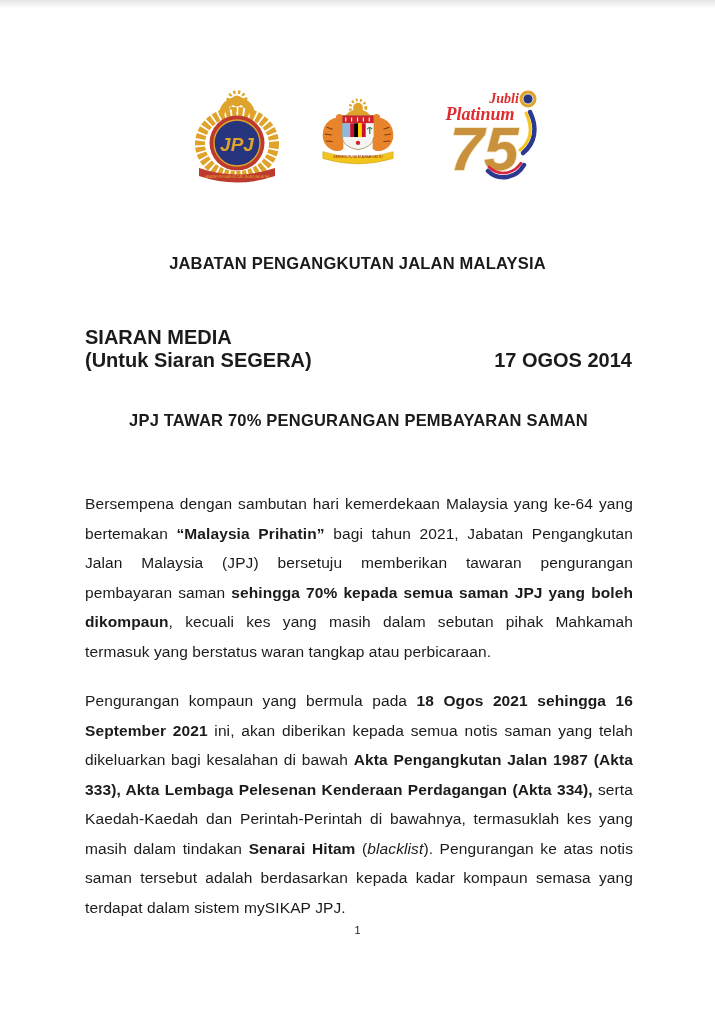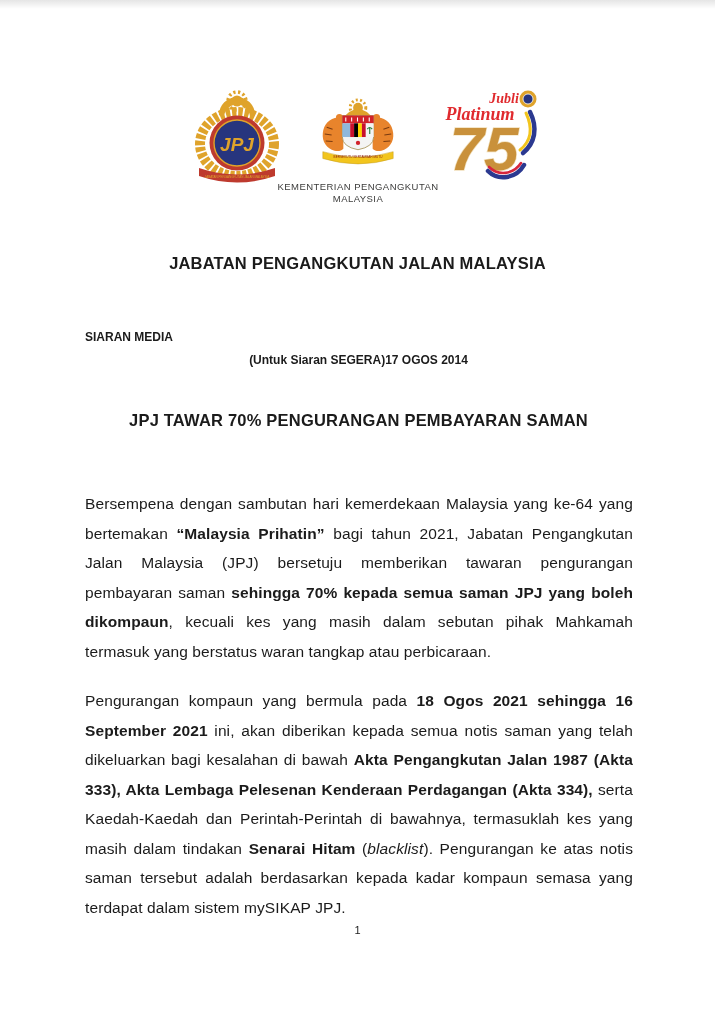--- a/index.html
+++ b/index.html
@@ -18,22 +18,22 @@
   .ministry{position:absolute;left:271px;top:0;width:174px;text-align:center;}
   .ministry svg{display:block;width:86px;height:82px;margin:11px auto 0;}
   .ministry-caption{margin-top:2px;font-size:9.5px;line-height:11.5px;
     letter-spacing:.45px;color:var(--caption-gray,#3c3c3b);}
   .jubilee-logo{position:absolute;left:432px;top:0;width:108px;height:97px;}
 
   
   .dept-title{position:absolute;top:254px;left:0;width:100%;margin:0;text-align:center;
     font-size:16.5px;font-weight:700;letter-spacing:.2px;}
   .meta{position:absolute;top:326px;left:85px;right:83px;
-    font-size:12px;font-weight:700;line-height:23px;}
-  .meta-row{display:flex;justify-content:center;}
+    font-size:20px;font-weight:700;line-height:23px;}
+  .meta-row{display:flex;justify-content:space-between;}
   .doc-title{position:absolute;top:400px;left:85px;right:83px;margin:4px;text-align:center;
     font-size:16.5px;font-weight:700;line-height:33px;letter-spacing:.2px;}
 
   
   .body-copy{position:absolute;top:481px;left:85px;width:548px;
     font-size:15.5px;line-height:29.5px;text-align:justify;letter-spacing:.1px;}
   .body-copy p{margin:8px 0 20px;}
   .b{font-weight:700;}
   .i{font-style:italic;}
 
@@ -91,24 +91,20 @@
           <rect x="40" y="26" width="4" height="14" fill="#000000"></rect>
           <rect x="44" y="26" width="4" height="14" fill="#FFD100"></rect>
           <rect x="48" y="26" width="4" height="14" fill="#C8102E"></rect>
           <rect x="52" y="26" width="8" height="14" fill="#F4F4F4"></rect>
           <path d="M56 30 v7 M53.5 32 q2.5 -3.5 5 0" stroke="#2A7F3F" stroke-width="1.2" fill="none"></path>
           <circle cx="44" cy="46" r="2.2" fill="#D1222A"></circle>
         </g>
         <path d="M8 55 Q44 66 80 55 L80 62 Q44 73 8 62 Z" fill="var(--ribbon-yellow)" stroke="#C49A1A" stroke-width="0.5"></path>
         <text x="44" y="61.8" text-anchor="middle" font-size="3.2" fill="#8B1A10">BERSEKUTU BERTAMBAH MUTU</text>
       </svg>
-      <div class="ministry-caption">
-        <div>KEMENTERIAN PENGANGKUTAN</div>
-        <div>MALAYSIA</div>
-      </div>
     </div>
 
     <svg class="jubilee-logo" viewBox="0 0 108 97">
       <g>
         <circle cx="96" cy="13" r="8.5" class="f-gold"></circle>
         <circle cx="96" cy="13" r="5" fill="var(--navy)" stroke="#FFFFFF" stroke-width="0.8"></circle>
       </g>
       <path d="M98 26 C106 42 103 57 91 67" fill="none" stroke="var(--ribbon-blue)" stroke-width="4.5" stroke-linecap="round"></path>
       <path d="M94 27 C101 42 99 55 88 64" fill="none" stroke="var(--ribbon-yellow)" stroke-width="3" stroke-linecap="round"></path>
       <text x="72" y="17" text-anchor="middle" font-size="14" fill="var(--jubilee-red)" class="logo-script">Jubli</text>

